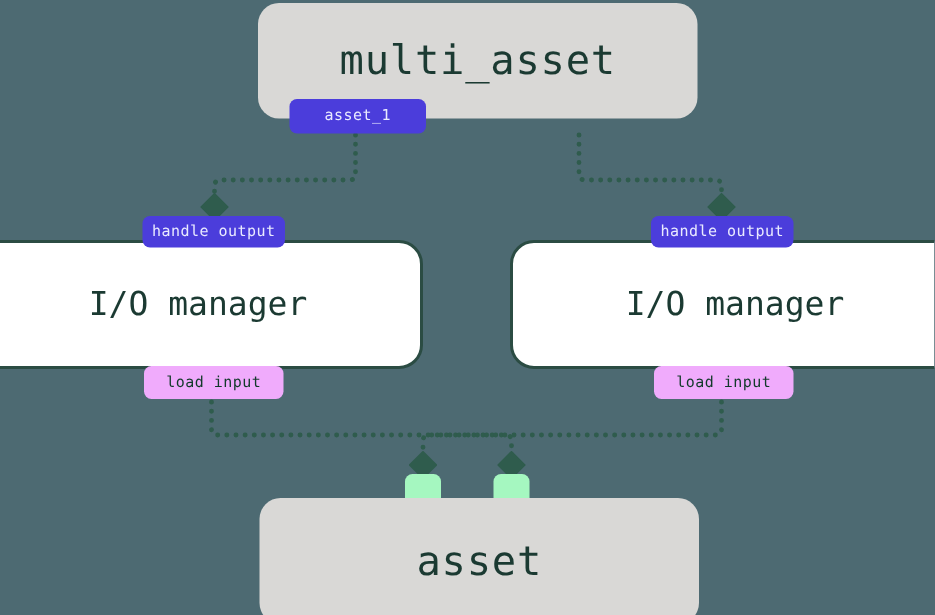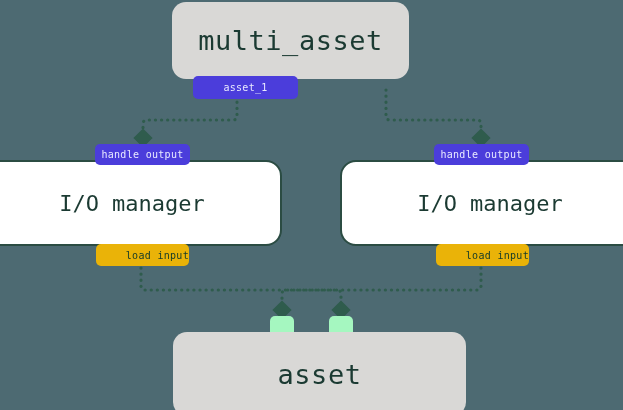--- a/index.html
+++ b/index.html
@@ -70,23 +70,22 @@
     letter-spacing: 0.3px;
     box-sizing: border-box;
     font-family: "DejaVu Sans Mono", "Liberation Mono", monospace;
     white-space: nowrap;
   }
   .badge-purple {
     background: #4b3ddb;
     color: #e9eaff;
   }
   .badge-green {
-    background: #eab308;
+    background: #f0abfc;
     color: #123a2a;
-    justify-content: flex-end;
   }
 
   
   .handle-square {
     position: absolute;
     background: #a5f7c0;
     border-radius: 5px;
   }
 </style>
 </head>
@@ -103,25 +102,25 @@
 
     <path d="M 237 90 L 237 116 Q 237 120 233 120 L 147 120 Q 143 120 143 124 L 143 138" fill="none" stroke="#2f5c4d" stroke-width="3.2" stroke-dasharray="0.1 6" stroke-linecap="round" marker-end="url(#diamond)"></path>
 
     <path d="M 386 90 L 386 116 Q 386 120 390 120 L 477 120 Q 481 120 481 124 L 481 138" fill="none" stroke="#2f5c4d" stroke-width="3.2" stroke-dasharray="0.1 6" stroke-linecap="round" marker-end="url(#diamond)"></path>
 
     <path d="M 141 268 L 141 286 Q 141 290 145 290 L 337 290 Q 341 290 341 294 L 341 310" fill="none" stroke="#2f5c4d" stroke-width="3.2" stroke-dasharray="0.1 6" stroke-linecap="round" marker-end="url(#diamond)"></path>
 
     <path d="M 481 268 L 481 286 Q 481 290 477 290 L 286 290 Q 282 290 282 294 L 282 310" fill="none" stroke="#2f5c4d" stroke-width="3.2" stroke-dasharray="0.1 6" stroke-linecap="round" marker-end="url(#diamond)"></path>
   </svg>
 
-  <div class="asset-node" style="left:172px; top:2px; width:237px; height:77px;">
+  <div class="asset-node" style="left:172px; top:2px; width:293px; height:77px;">
     <span class="node-title">multi_asset</span>
   </div>
 
-  <div class="badge badge-purple" style="left:193px; top:76px; width:105px; height:23px;justify-content:center;">
+  <div class="badge badge-purple" style="left:193px; top:66px; width:91px; height:23px;justify-content:center;">
     <span>asset_1</span>
   </div>
 
   <div class="iom-node" style="left:-18px; top:160px; width:300px; height:86px;">
     <span class="node-title">I/O manager</span>
   </div>
   <div class="badge badge-purple" style="left:95px; top:144px; width:95px; height:21px;">
     <span>handle output</span>
   </div>
   <div class="badge badge-green" style="left:96px; top:244px; width:93px; height:22px;">

